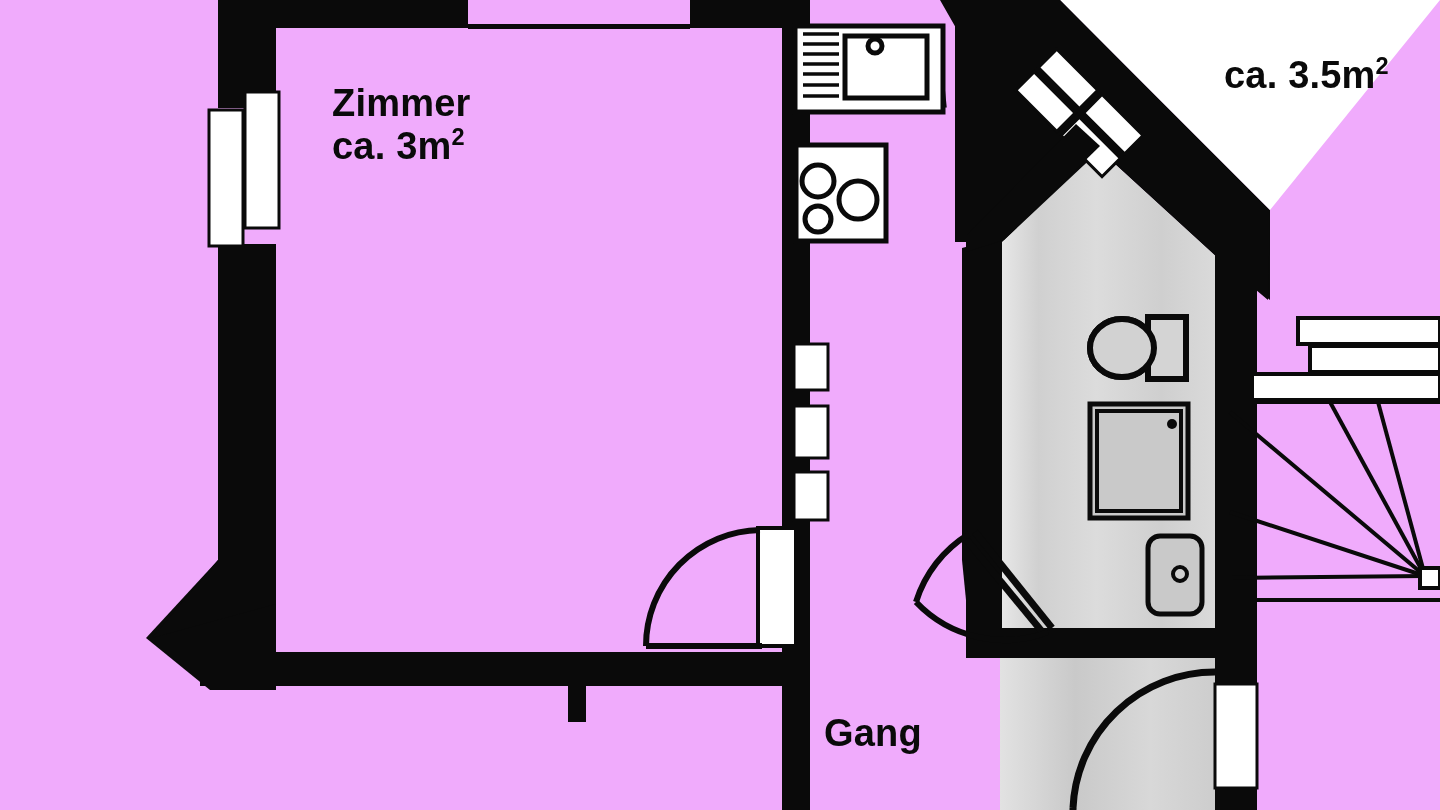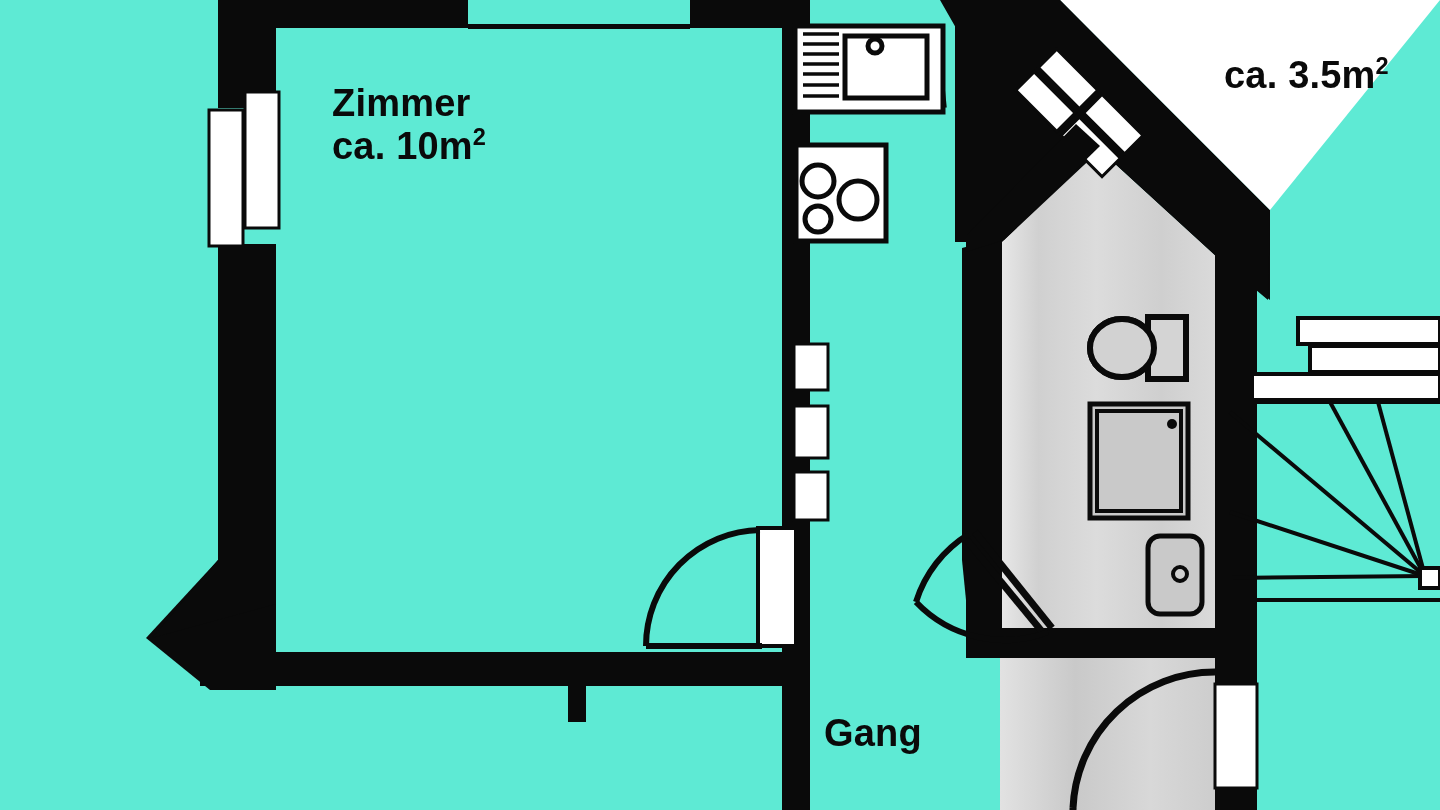--- a/index.html
+++ b/index.html
@@ -7,21 +7,21 @@
     padding: 0;
     background: #ffffff;
   }
   body {
     font-family: "Liberation Sans", sans-serif;
   }
   #plan-root {
     position: relative;
     width: 1440px;
     height: 810px;
-    background: #5eead4;
+    background: #f0abfc;
     overflow: hidden;
   }
   #plan-svg {
     position: absolute;
     left: 0;
     top: 0;
     width: 1440px;
     height: 810px;
     display: block;
   }
@@ -249,21 +249,21 @@
       <line x1="1425" y1="576" x2="1230" y2="512" stroke="#0a0a0a" stroke-width="4"></line>
       <line x1="1425" y1="576" x2="1230" y2="578" stroke="#0a0a0a" stroke-width="4"></line>
 
       <rect x="1420" y="568" width="20" height="20" fill="#ffffff" stroke="#0a0a0a" stroke-width="4"></rect>
     </g>
 
   </svg>
 
   <div class="room-label" id="label-zimmer">
     <span class="ln1">Zimmer</span>
-    <span class="ln2"><span>ca. 10m</span><sup>2</sup></span>
+    <span class="ln2"><span>ca. 3m</span><sup>2</sup></span>
   </div>
 
   <div class="room-label" id="label-bad">
     <span class="ln2"><span>ca. 3.5m</span><sup>2</sup></span>
   </div>
 
   <div class="room-label" id="label-gang">
     <span class="ln1">Gang</span>
   </div>
 

